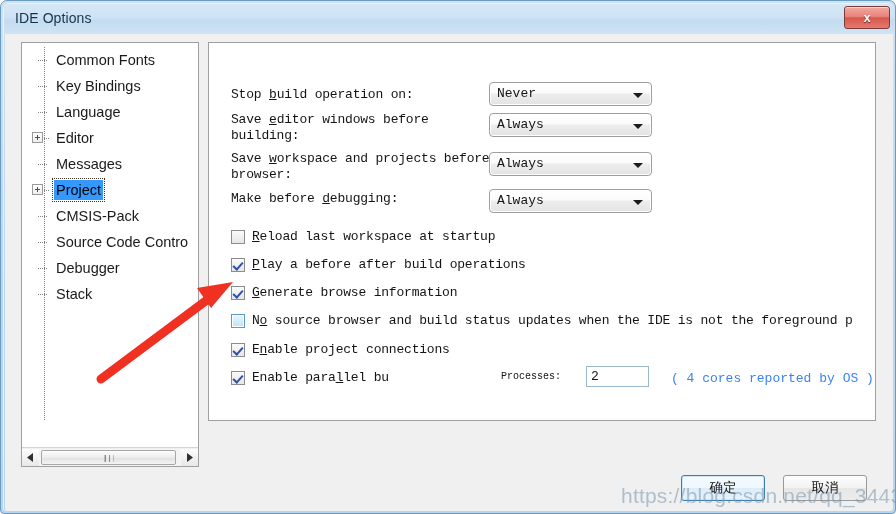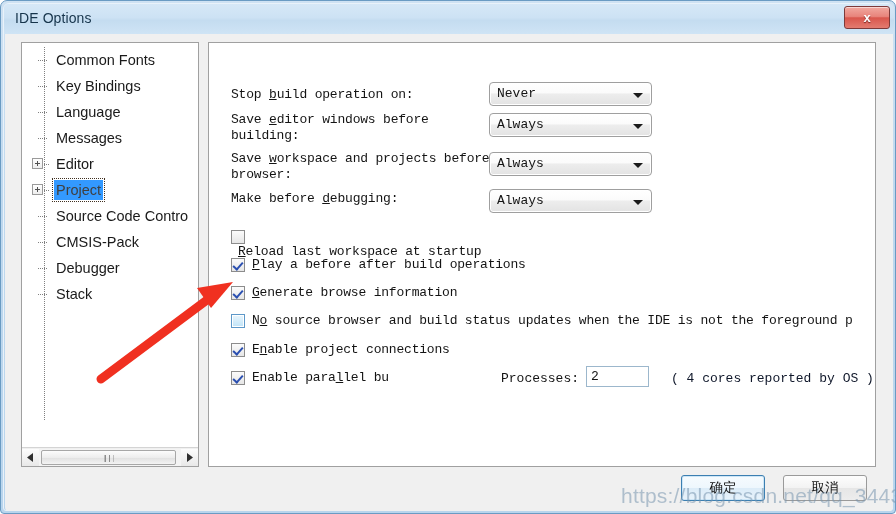--- a/index.html
+++ b/index.html
@@ -182,21 +182,21 @@
   }
   .tree-label {
     font-family: "Liberation Sans", sans-serif;
     font-size: 14.5px;
     color: #1a1a1a;
     line-height: 18px;
     padding: 1px 2px;
   }
   .tree-row.selected .tree-label {
     background: #3399ff;
-    color: #404040;
+    color: #000000;
     outline: 1px dotted #403020;
     outline-offset: 1px;
   }
 
   
   .tree-scroll {
     position: absolute;
     left: 0;
     bottom: 0;
     width: 100%;
@@ -248,21 +248,21 @@
         #8d8d8d 4px 5px, transparent 5px 8px,
         #8d8d8d 8px 9px);
   }
 
   
   .content-panel {
     position: absolute;
     left: 203px;
     top: 8px;
     width: 668px;
-    height: 425px;
+    height: 379px;
     background: #ffffff;
     border: 1px solid #a0a0a0;
     box-sizing: border-box;
     overflow: hidden;
   }
 
   .mono {
     font-family: "Liberation Mono", "DejaVu Sans Mono", monospace;
     font-size: 13px;
     color: #141414;
@@ -345,21 +345,21 @@
     font-family: "Liberation Mono", "DejaVu Sans Mono", monospace;
     font-size: 13px;
     color: #141414;
     letter-spacing: -0.2px;
     line-height: 15px;
   }
 
   .proc-label {
     position: absolute;
     font-family: "Liberation Mono", "DejaVu Sans Mono", monospace;
-    font-size: 13px;
+    font-size: 10px;
     color: #141414;
   }
   .proc-input {
     position: absolute;
     width: 63px;
     height: 21px;
     box-sizing: border-box;
     border: 1px solid #9cb7cc;
     background: #ffffff;
     cursor: text;
@@ -369,21 +369,21 @@
     left: 4px;
     top: 2px;
     font-family: "Liberation Mono", "DejaVu Sans Mono", monospace;
     font-size: 13px;
     color: #141414;
   }
   .cores-note {
     position: absolute;
     font-family: "Liberation Mono", "DejaVu Sans Mono", monospace;
     font-size: 13px;
-    color: #0f172a;
+    color: #3b82f6;
     white-space: nowrap;
   }
 
   
   .btn {
     position: absolute;
     width: 84px;
     height: 26px;
     box-sizing: border-box;
     border: 1px solid #9a9a9a;
@@ -453,46 +453,46 @@
           <span class="elbow"></span>
           <span class="tree-label">Key Bindings</span>
         </div>
 
         <div class="tree-row">
           <span class="elbow"></span>
           <span class="tree-label">Language</span>
         </div>
 
         <div class="tree-row">
-          <span class="elbow"></span>
-          <span class="tree-label">Messages</span>
-        </div>
-
-        <div class="tree-row">
           <span class="expander">
               <span class="box"></span>
             </span>
           <span class="tree-label">Editor</span>
+        </div>
+
+        <div class="tree-row">
+          <span class="elbow"></span>
+          <span class="tree-label">Messages</span>
         </div>
 
         <div class="tree-row selected">
           <span class="expander">
               <span class="box"></span>
             </span>
           <span class="tree-label">Project</span>
         </div>
 
         <div class="tree-row">
           <span class="elbow"></span>
+          <span class="tree-label">CMSIS-Pack</span>
+        </div>
+
+        <div class="tree-row">
+          <span class="elbow"></span>
           <span class="tree-label">Source Code Contro</span>
-        </div>
-
-        <div class="tree-row">
-          <span class="elbow"></span>
-          <span class="tree-label">CMSIS-Pack</span>
         </div>
 
         <div class="tree-row">
           <span class="elbow"></span>
           <span class="tree-label">Debugger</span>
         </div>
 
         <div class="tree-row">
           <span class="elbow"></span>
           <span class="tree-label">Stack</span>
@@ -539,21 +539,21 @@
         <span class="combo-value">Always</span>
         <span class="combo-arrow"></span>
       </div>
 
       <div class="field-label mono" style="left:22px; top:148px;"><span>Make before </span><span class="acc">d</span><span>ebugging:</span></div>
       <div class="combo" style="left:280px; top:146px;">
         <span class="combo-value">Always</span>
         <span class="combo-arrow"></span>
       </div>
 
-      <div class="cb-row" style="top:186px;flex-direction:column;">
+      <div class="cb-row" style="top:186px;">
         <span class="cb"></span>
         <span class="cb-label"><span></span><span class="acc">R</span><span>eload last workspace at startup</span></span>
       </div>
 
       <div class="cb-row" style="top:214px;">
         <span class="cb checked"></span>
         <span class="cb-label"><span></span><span class="acc">P</span><span>lay a before after build operations</span></span>
       </div>
 
       <div class="cb-row" style="top:242px;">

